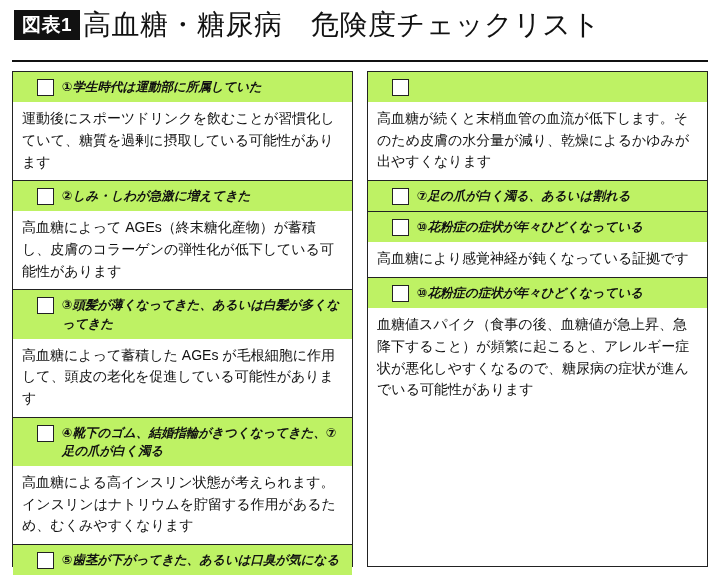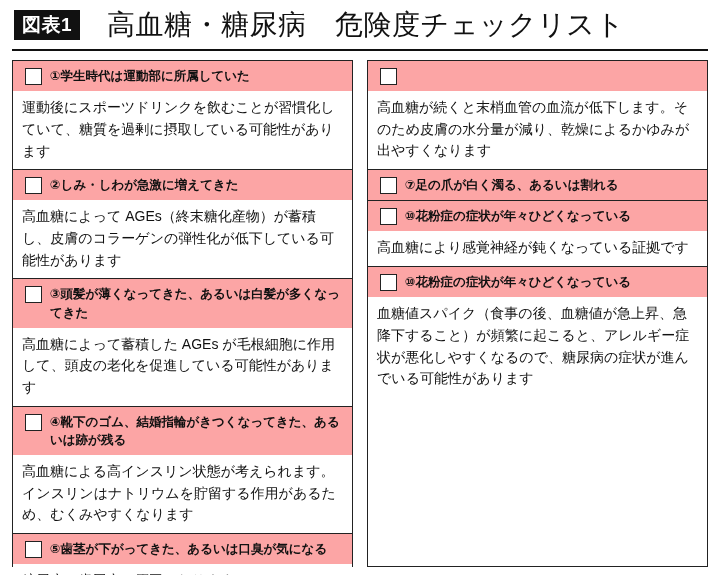--- a/index.html
+++ b/index.html
@@ -19,22 +19,22 @@
     width: 720px;
     height: 575px;
     padding: 10px 12px 8px 12px;
     display: flex;
     flex-direction: column;
   }
   
   .header {
     display: flex;
     align-items: center;
-    gap: 27px;
-    padding: 0 2px 9px 2px;
+    gap: 3px;
+    padding: 0 2px 20px 2px;
     border-bottom: 2px solid #111111;
     margin-bottom: 9px;
   }
   .header-badge {
     background: #111111;
     color: #ffffff;
     font-size: 19px;
     font-weight: bold;
     line-height: 1;
     padding: 5px 8px 6px 8px;
@@ -67,22 +67,23 @@
     display: flex;
     flex-direction: column;
   }
   .column .item:last-child {
     border-bottom: none;
   }
   .item-head {
     display: flex;
     align-items: flex-start;
     gap: 8px;
-    padding: 6px 8px 6px 12px;
-    background: #fca5a5;
+    padding: 6px 8px 6px 24px;
+    background: #bef264;
+    font-style: italic;
   }
   .checkbox {
     flex: 0 0 auto;
     width: 15px;
     height: 15px;
     border: 1.5px solid #222222;
     background: #ffffff;
     margin-top: 1px;
   }
   .item-title {
@@ -133,21 +134,21 @@
         <div class="item-head">
           <span class="checkbox"></span>
           <span class="item-title">③頭髪が薄くなってきた、あるいは白髪が多くなってきた</span>
         </div>
         <div class="item-body">高血糖によって蓄積した AGEs が毛根細胞に作用して、頭皮の老化を促進している可能性があります</div>
       </div>
 
       <div class="item">
         <div class="item-head">
           <span class="checkbox"></span>
-          <span class="item-title">④靴下のゴム、結婚指輪がきつくなってきた、あるいは跡が残る</span>
+          <span class="item-title">④靴下のゴム、結婚指輪がきつくなってきた、⑦足の爪が白く濁る</span>
         </div>
         <div class="item-body">高血糖による高インスリン状態が考えられます。インスリンはナトリウムを貯留する作用があるため、むくみやすくなります</div>
       </div>
 
       <div class="item">
         <div class="item-head">
           <span class="checkbox"></span>
           <span class="item-title">⑤歯茎が下がってきた、あるいは口臭が気になる</span>
         </div>
         <div class="item-body">糖尿病は歯周病の原因になります</div>

